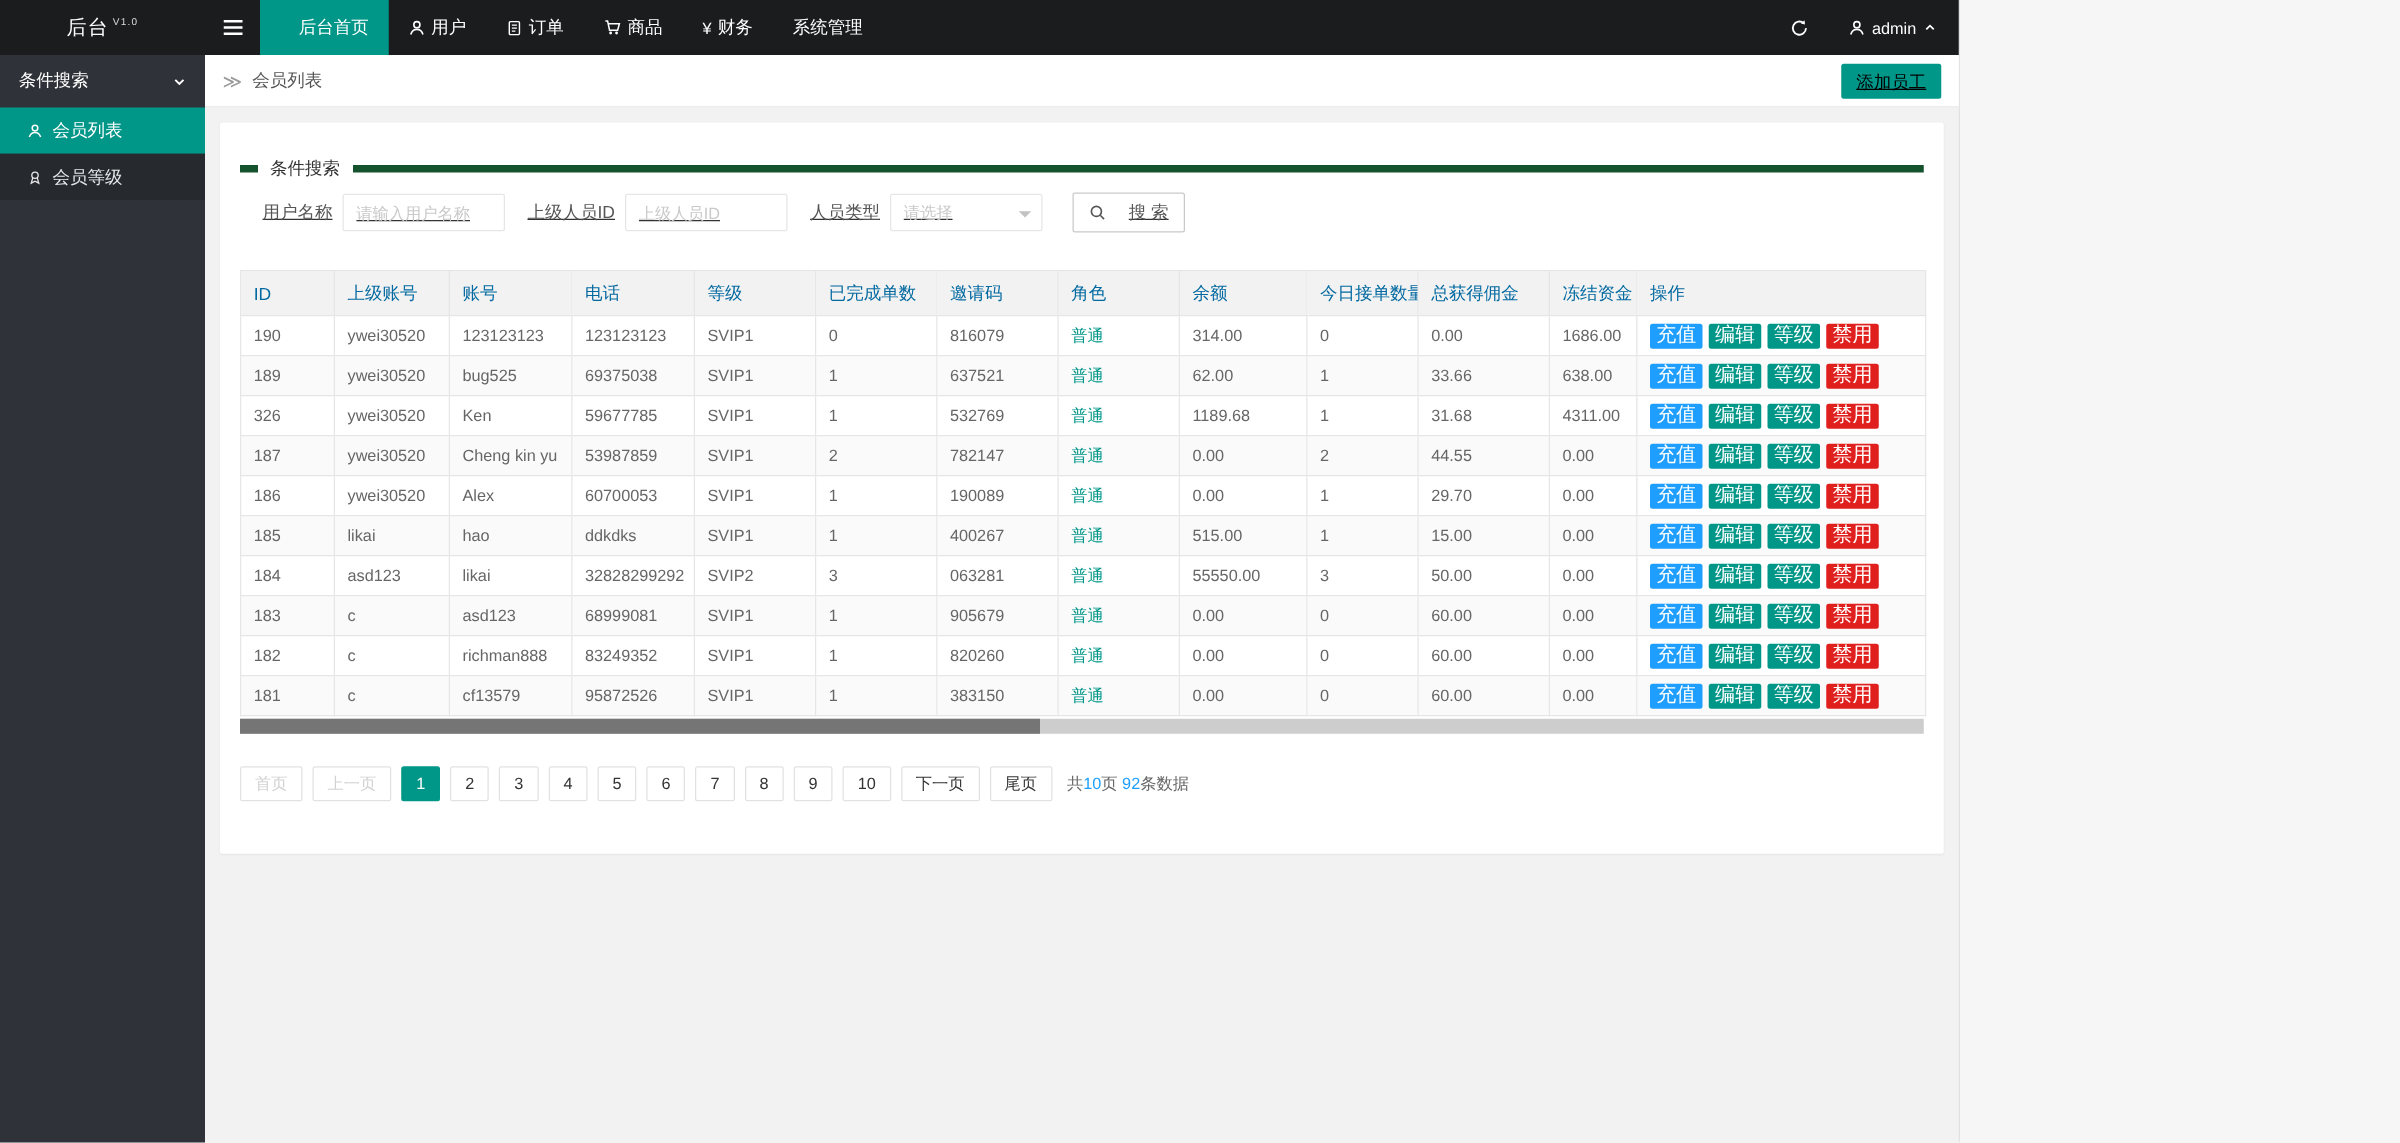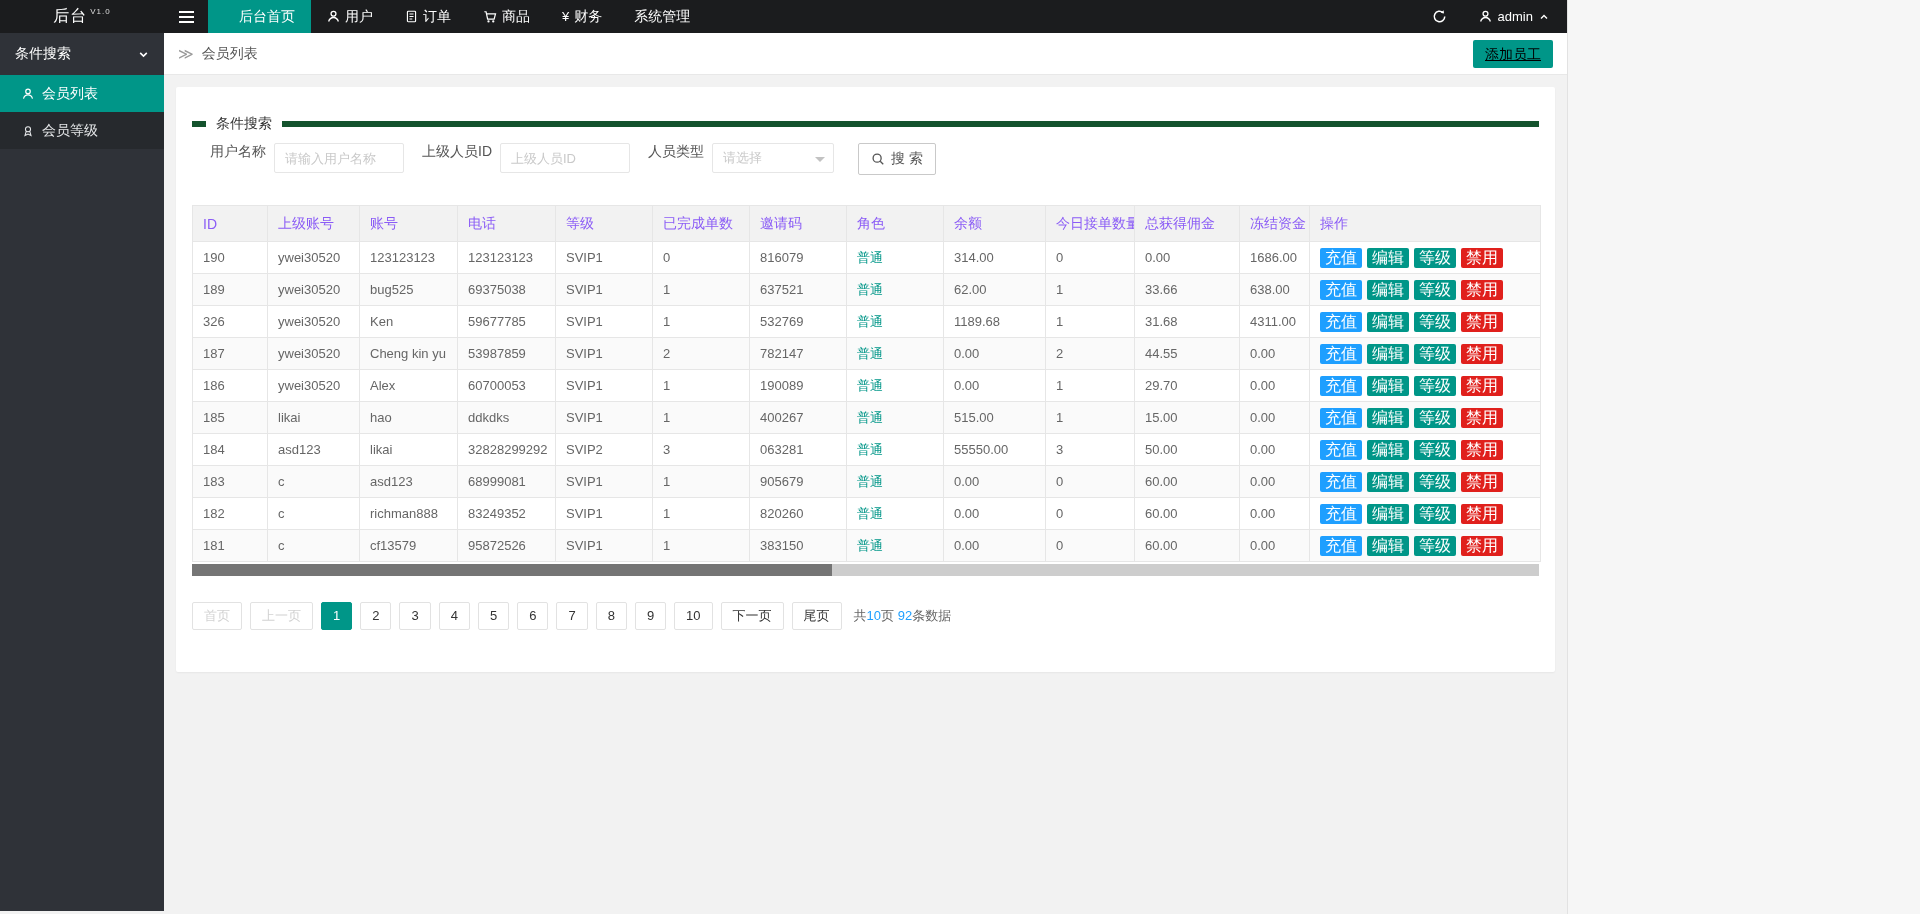--- a/index.html
+++ b/index.html
@@ -5,21 +5,21 @@
   * { box-sizing: border-box; margin: 0; padding: 0; }
   html,body { width: 1920px; height: 914px; overflow: hidden; }
   body {
     background: #f6f6f6;
     font-family: "Liberation Sans", "DejaVu Sans", sans-serif;
     color: #333;
   }
   .app { width: 1568px; height: 914px; background: #f2f2f2; border-right: 1px solid #e2e2e2; }
 
   
-  .topbar { height: 33px; background: #1b1c1e; display: flex; align-items: stretch; color: #fff; text-align: right; }
+  .topbar { height: 44px; background: #1b1c1e; display: flex; align-items: stretch; color: #fff; text-align: right; }
   .logo { width: 164px; display: flex; align-items: center; justify-content: center; font-size: 16px; letter-spacing: 1px; }
   .logo sup { font-size: 8px; margin-left: 3px; transform: translateY(-5px); color: #ddd; }
   .hamburger { width: 44px; display: flex; flex-direction: column; gap: 3px; align-items: center; justify-content: center; cursor: pointer; }
   .hamburger span { width: 15px; height: 2px; background: #fff; display: block; }
   .topnav { display: flex; align-items: stretch; }
   .nav-item { display: flex; align-items: center; gap: 5px; padding: 0 16px; font-size: 14px; color: #fff; cursor: pointer; text-decoration: none; }
   .nav-item.active { background: #009688; padding-left: 31px; }
   .nav-ic { display: inline-flex; align-items: center; }
   .yen { font-size: 13px; line-height: 1; }
   .topbar-spacer { flex: 1; }
@@ -39,33 +39,33 @@
   .bc-icon { color: #9a9a9a; font-size: 15px; margin-right: 8px; }
   .bc-title { font-size: 14px; color: #555; }
   .add-staff { margin-left: auto; background: #009688; color: #000000; font-size: 14px; height: 28px; line-height: 28px; padding: 0 12px; border-radius: 2px; text-decoration: underline; cursor: pointer; border: none; }
 
   
   .content { padding: 12px; }
   .card { background: #fff; border-radius: 2px; box-shadow: 0 1px 2px rgba(0,0,0,.05); padding: 20px 16px 42px; min-height: 555px; }
 
   fieldset.filter-field { border: none; border-top: 6px solid #14532d; margin-top: 8px; padding: 0 4px; }
   fieldset.filter-field legend { padding: 0 10px; margin-left: 10px; font-size: 14px; color: #333; }
-  .filter-row { display: flex; align-items: flex-start; margin: 10px 0 4px 14px; }
+  .filter-row { display: flex; align-items: center; margin: 10px 0 4px 14px; text-decoration: underline; }
   .filter-row label { font-size: 14px; color: #555; margin-right: 8px; white-space: nowrap; }
   .filter-row input { width: 130px; height: 30px; border: 1px solid #e6e6e6; border-radius: 2px; padding: 0 10px; font-size: 13px; color: #333; outline: none; margin-right: 18px; font-family: inherit; }
   .filter-row input::placeholder { color: #c9c9c9; }
   .fake-select { width: 122px; height: 30px; border: 1px solid #e6e6e6; border-radius: 2px; display: flex; align-items: center; padding: 0 10px; position: relative; margin-right: 24px; color: #c9c9c9; font-size: 13px; cursor: pointer; }
   .select-caret { position: absolute; right: 8px; top: 13px; width: 0; height: 0; border: 5px solid transparent; border-top-color: #c2c2c2; }
-  .search-btn { height: 32px; padding: 0 12px; background: #fff; border: 1px solid #c9c9c9; border-radius: 2px; display: inline-flex; align-items: center; gap: 6px; font-size: 14px; color: #555; cursor: pointer; font-family: inherit; }
+  .search-btn { height: 32px; padding: 0 12px; background: #fff; border: 1px solid #c9c9c9; border-radius: 2px; display: inline-flex; align-items: center; gap: 18px; font-size: 14px; color: #555; cursor: pointer; font-family: inherit; }
 
   
   .table-wrap { margin-top: 26px; }
   table { width: 100%; border-collapse: collapse; table-layout: fixed; }
   th, td { border: 1px solid #e6e6e6; padding: 0 10px; font-size: 13px; color: #666; text-align: left; white-space: nowrap; overflow: hidden; }
-  thead th { background: #f2f2f2; height: 36px; font-weight: normal; font-size: 14px; color: #8b5cf6; }
+  thead th { background: #f2f2f2; height: 36px; font-weight: normal; font-size: 14px; color: #0369a1; }
   tbody td { height: 32px; }
   tbody tr:nth-child(even) td { background: #fafafa; }
   .role-link { color: #009688; cursor: pointer; text-decoration: none; }
   .act-btn { display: inline-block; height: 20px; line-height: 20px; padding: 0 5px; border-radius: 2px; color: #fff; font-size: 16px; margin-right: 5px; cursor: pointer; }
   .act-recharge { background: #1e9fff; }
   .act-edit, .act-level { background: #009688; }
   .act-disable { background: #e0201c; }
 
   
   .hscroll { height: 12px; background: #cdcdcd; margin-top: 2px; position: relative; cursor: pointer; }

